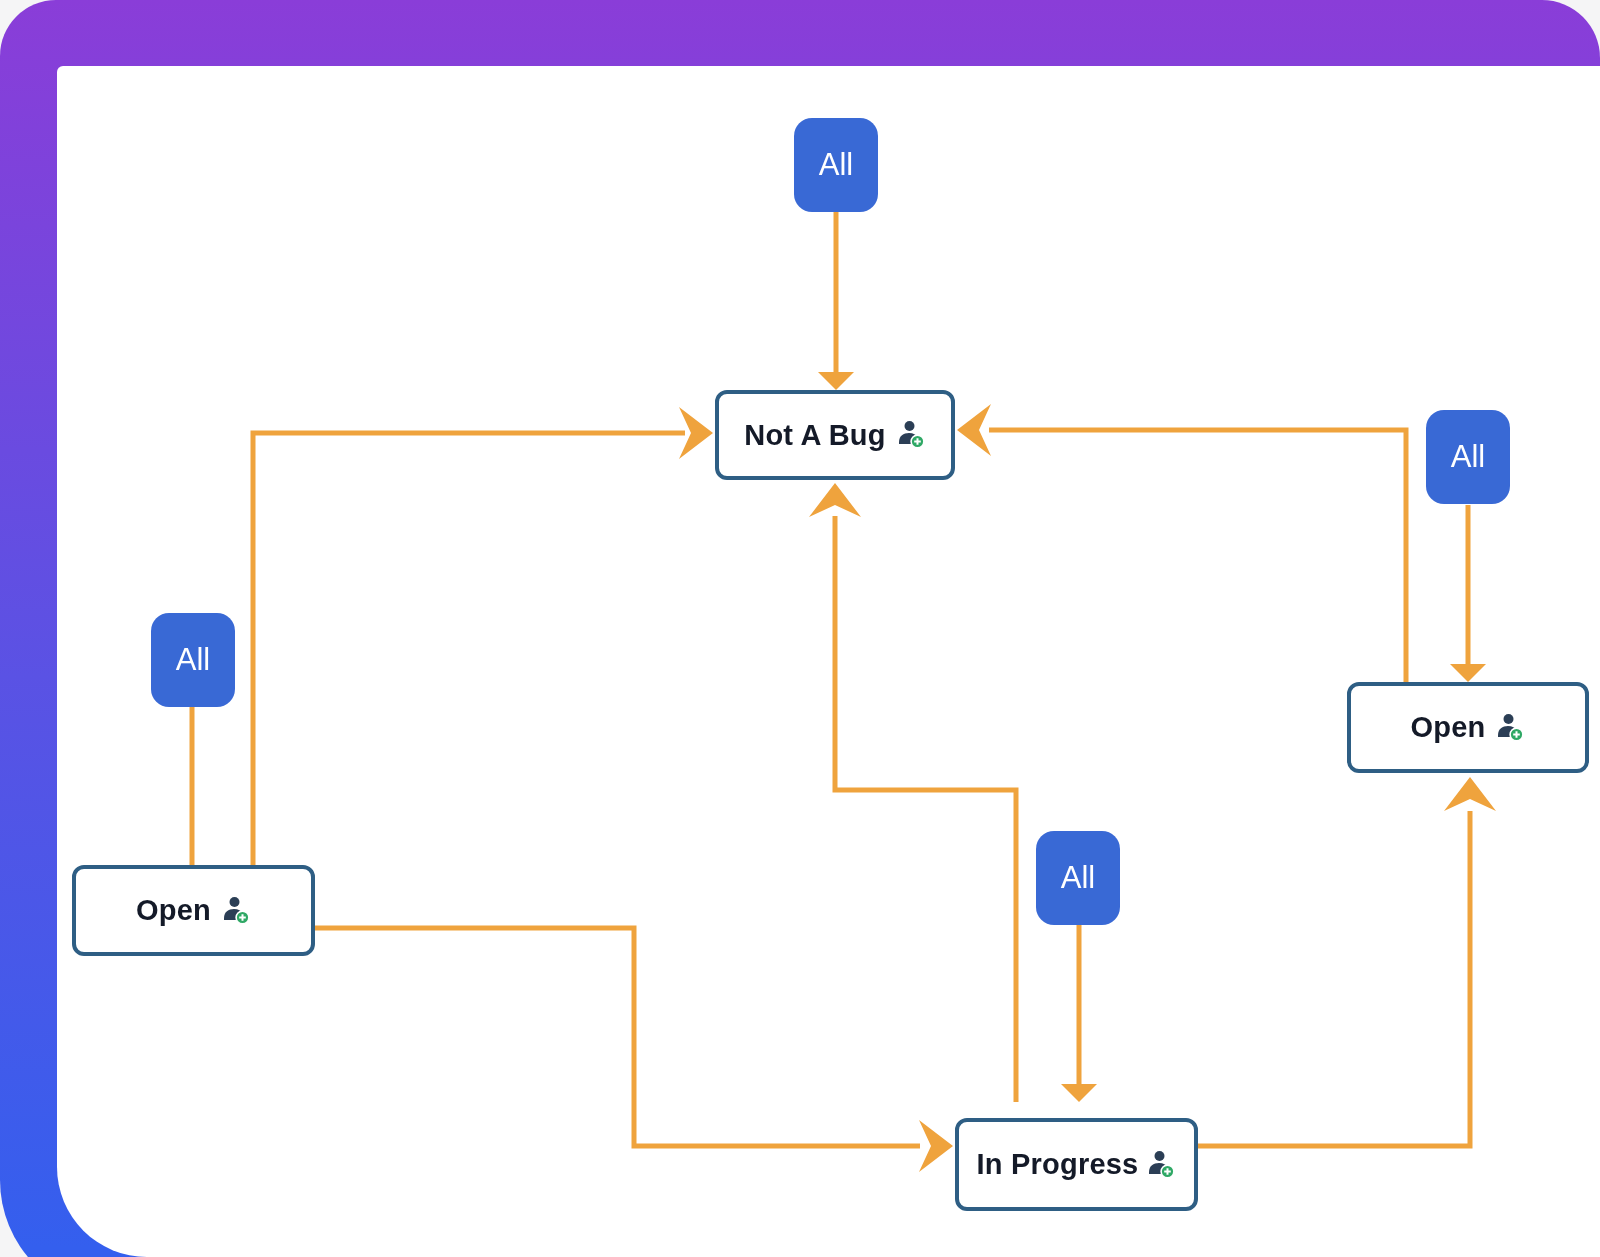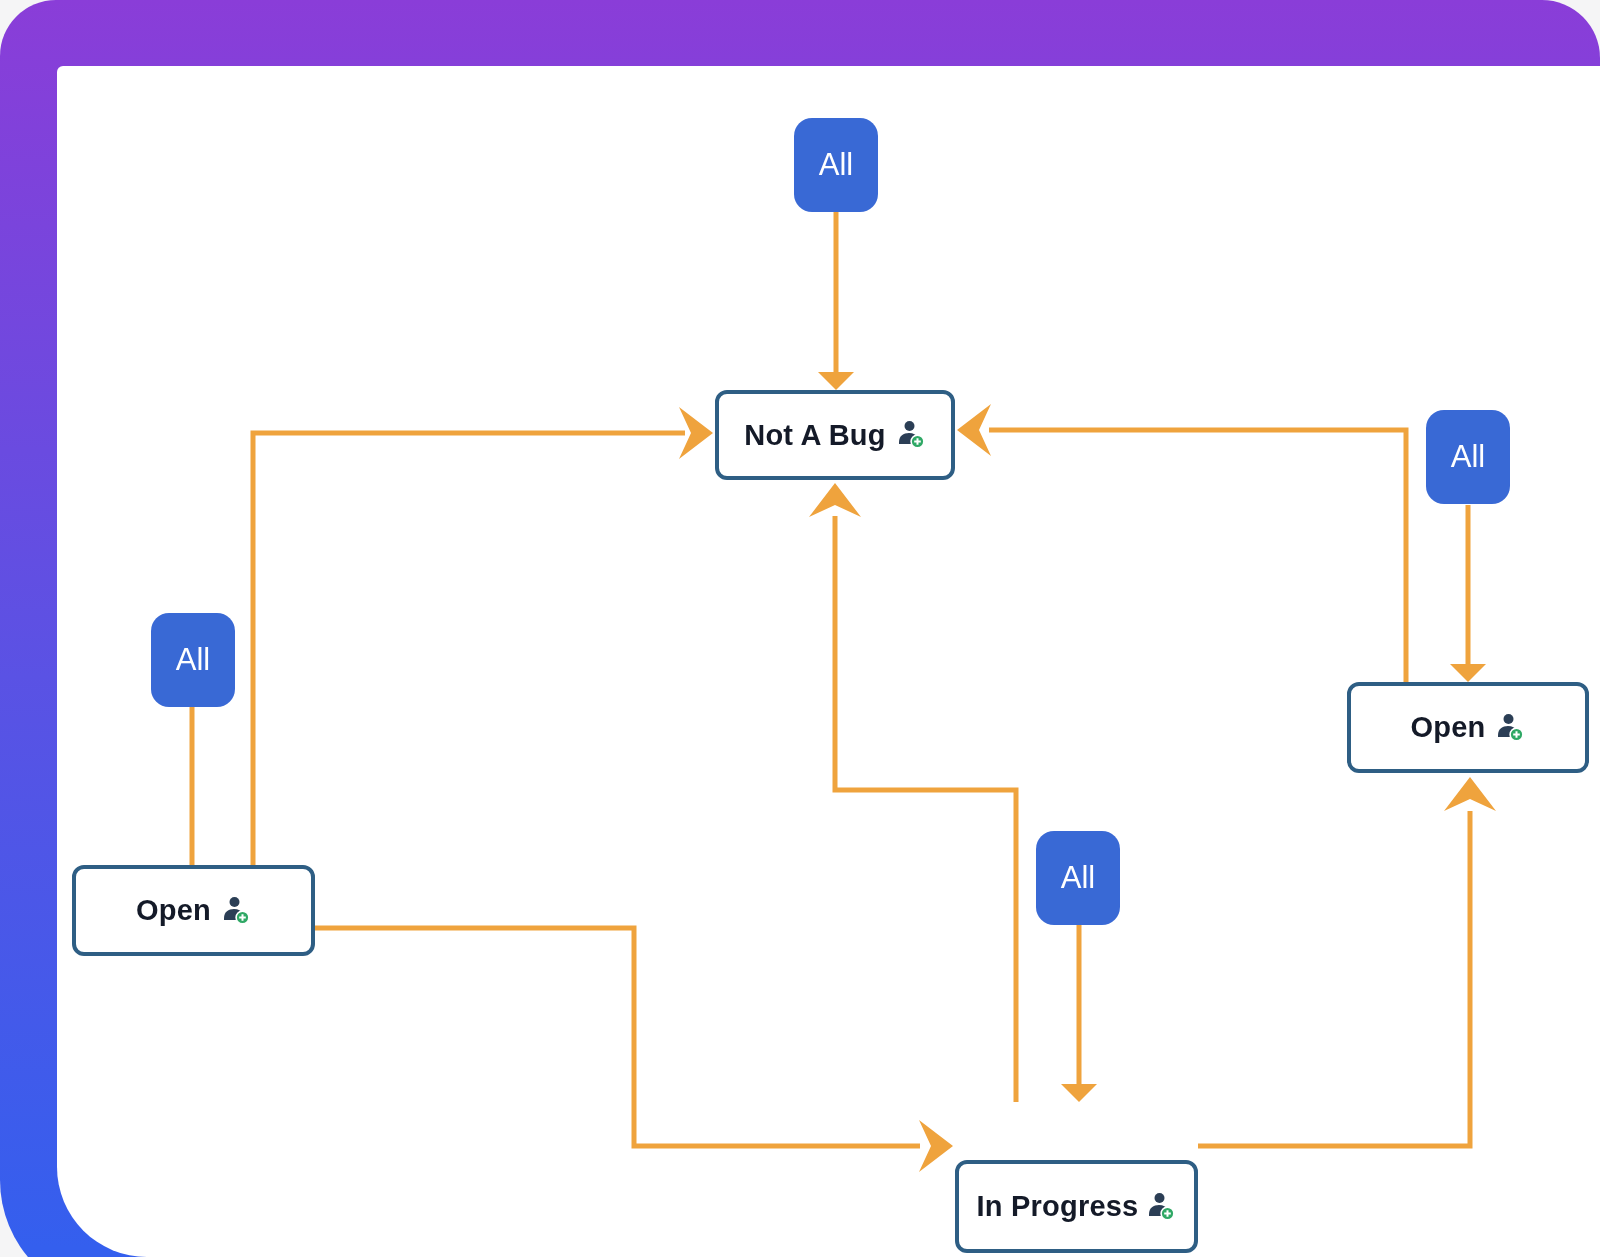--- a/index.html
+++ b/index.html
@@ -125,21 +125,21 @@
   <div class="node" style="left:72px;top:865px;width:243px;height:91px;">
     <span class="lbl">Open</span>
     <svg class="picon" viewBox="0 0 30 30">
       <circle cx="13.5" cy="6" r="5" fill="#2b3e55"></circle>
       <path d="M3,24 v-2 c0,-6 4.5,-9 10,-9 c4,0 7.5,1.6 9.3,5 l0,6 z" fill="#2b3e55"></path>
       <circle cx="21.5" cy="21.5" r="6.4" fill="#2fa865" stroke="#ffffff" stroke-width="1.6"></circle>
       <path d="M21.5,18.2 v6.6 M18.2,21.5 h6.6" stroke="#ffffff" stroke-width="2" fill="none"></path>
     </svg>
   </div>
 
-  <div class="node" style="left:955px;top:1160px;width:243px;height:93px;gap:8px;">
+  <div class="node" style="left:955px;top:1118px;width:243px;height:93px;gap:8px;">
     <span class="lbl">In Progress</span>
     <svg class="picon" viewBox="0 0 30 30">
       <circle cx="13.5" cy="6" r="5" fill="#2b3e55"></circle>
       <path d="M3,24 v-2 c0,-6 4.5,-9 10,-9 c4,0 7.5,1.6 9.3,5 l0,6 z" fill="#2b3e55"></path>
       <circle cx="21.5" cy="21.5" r="6.4" fill="#2fa865" stroke="#ffffff" stroke-width="1.6"></circle>
       <path d="M21.5,18.2 v6.6 M18.2,21.5 h6.6" stroke="#ffffff" stroke-width="2" fill="none"></path>
     </svg>
   </div>
 
   <div class="node" style="left:1347px;top:682px;width:242px;height:91px;">

